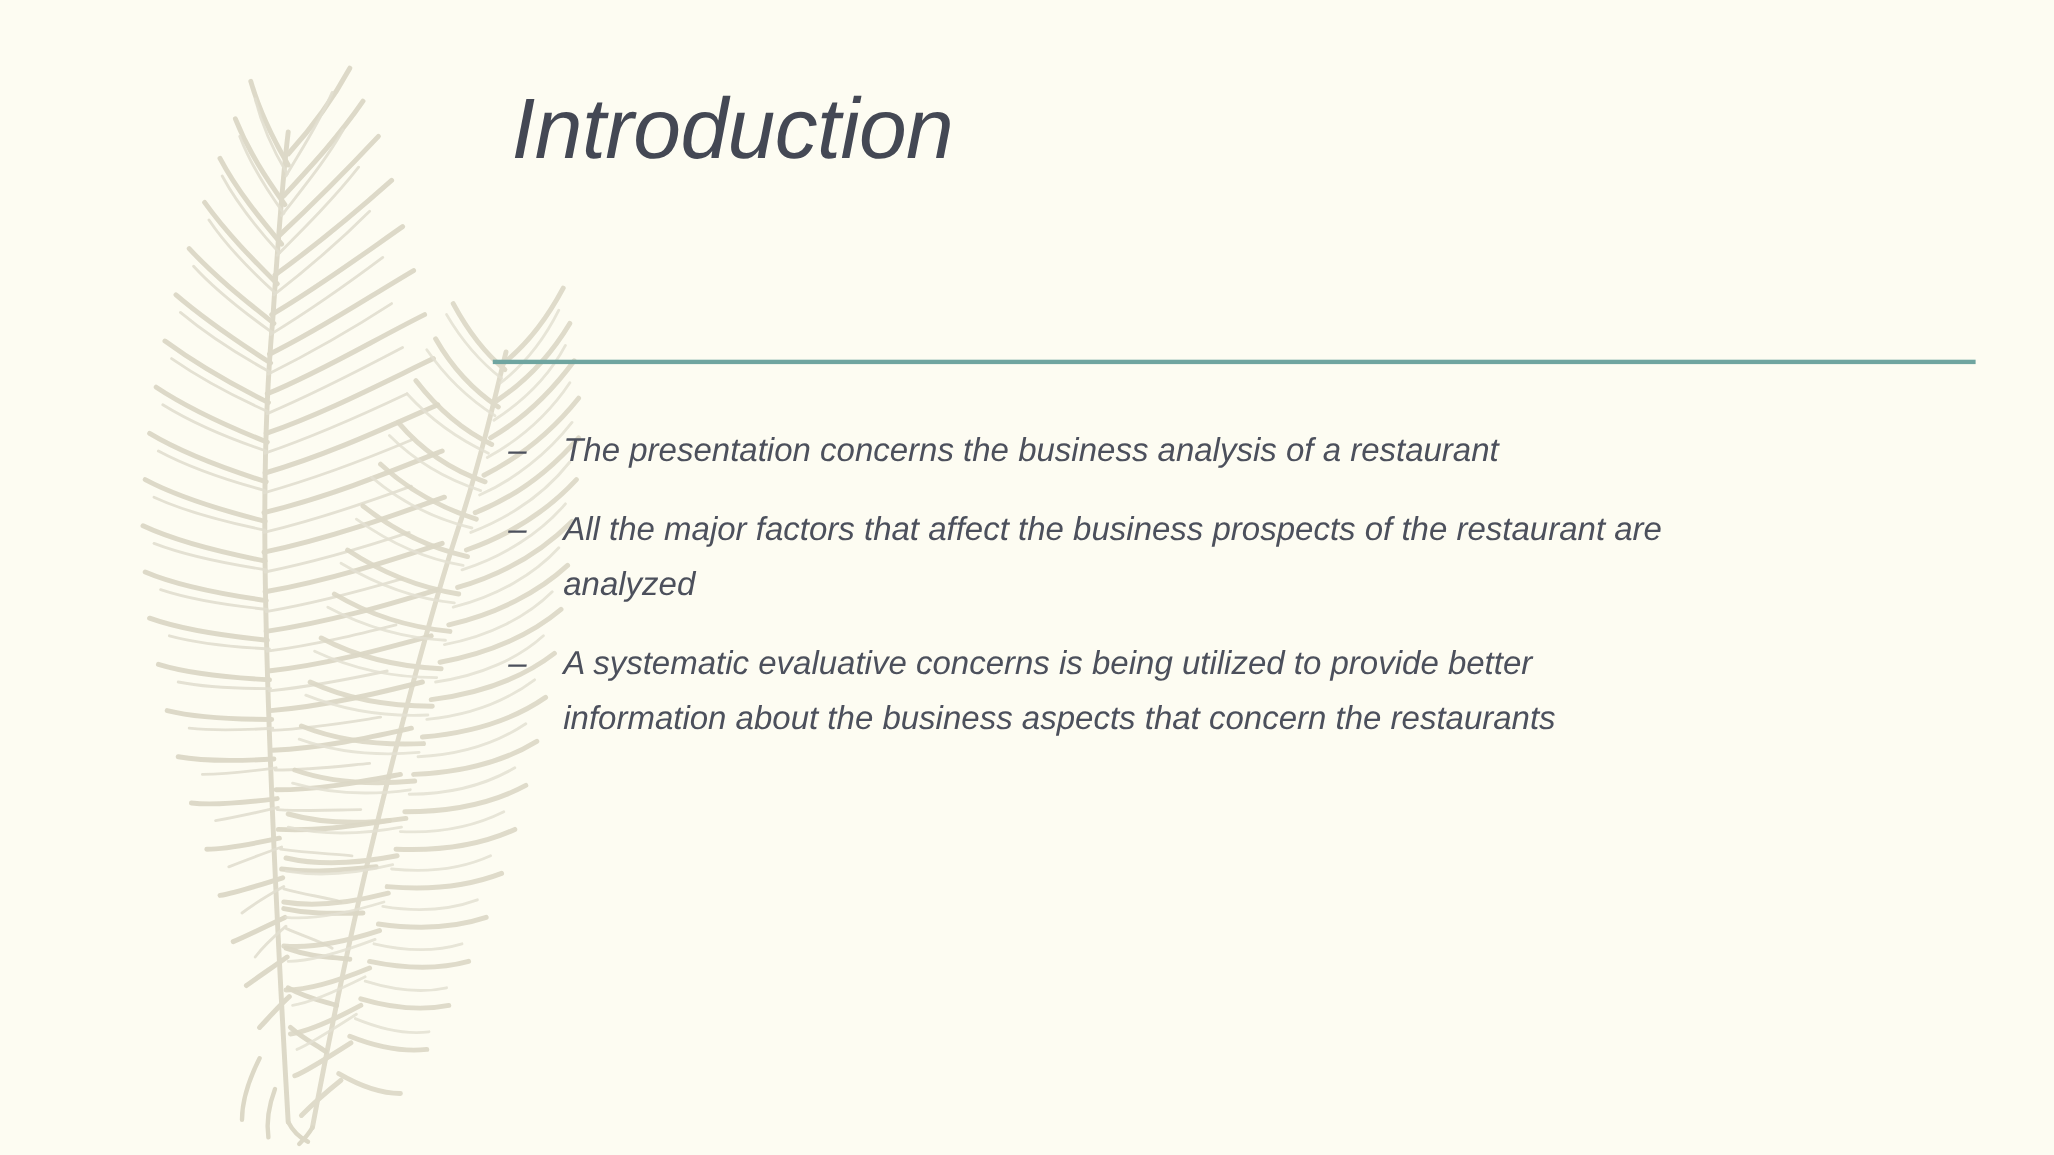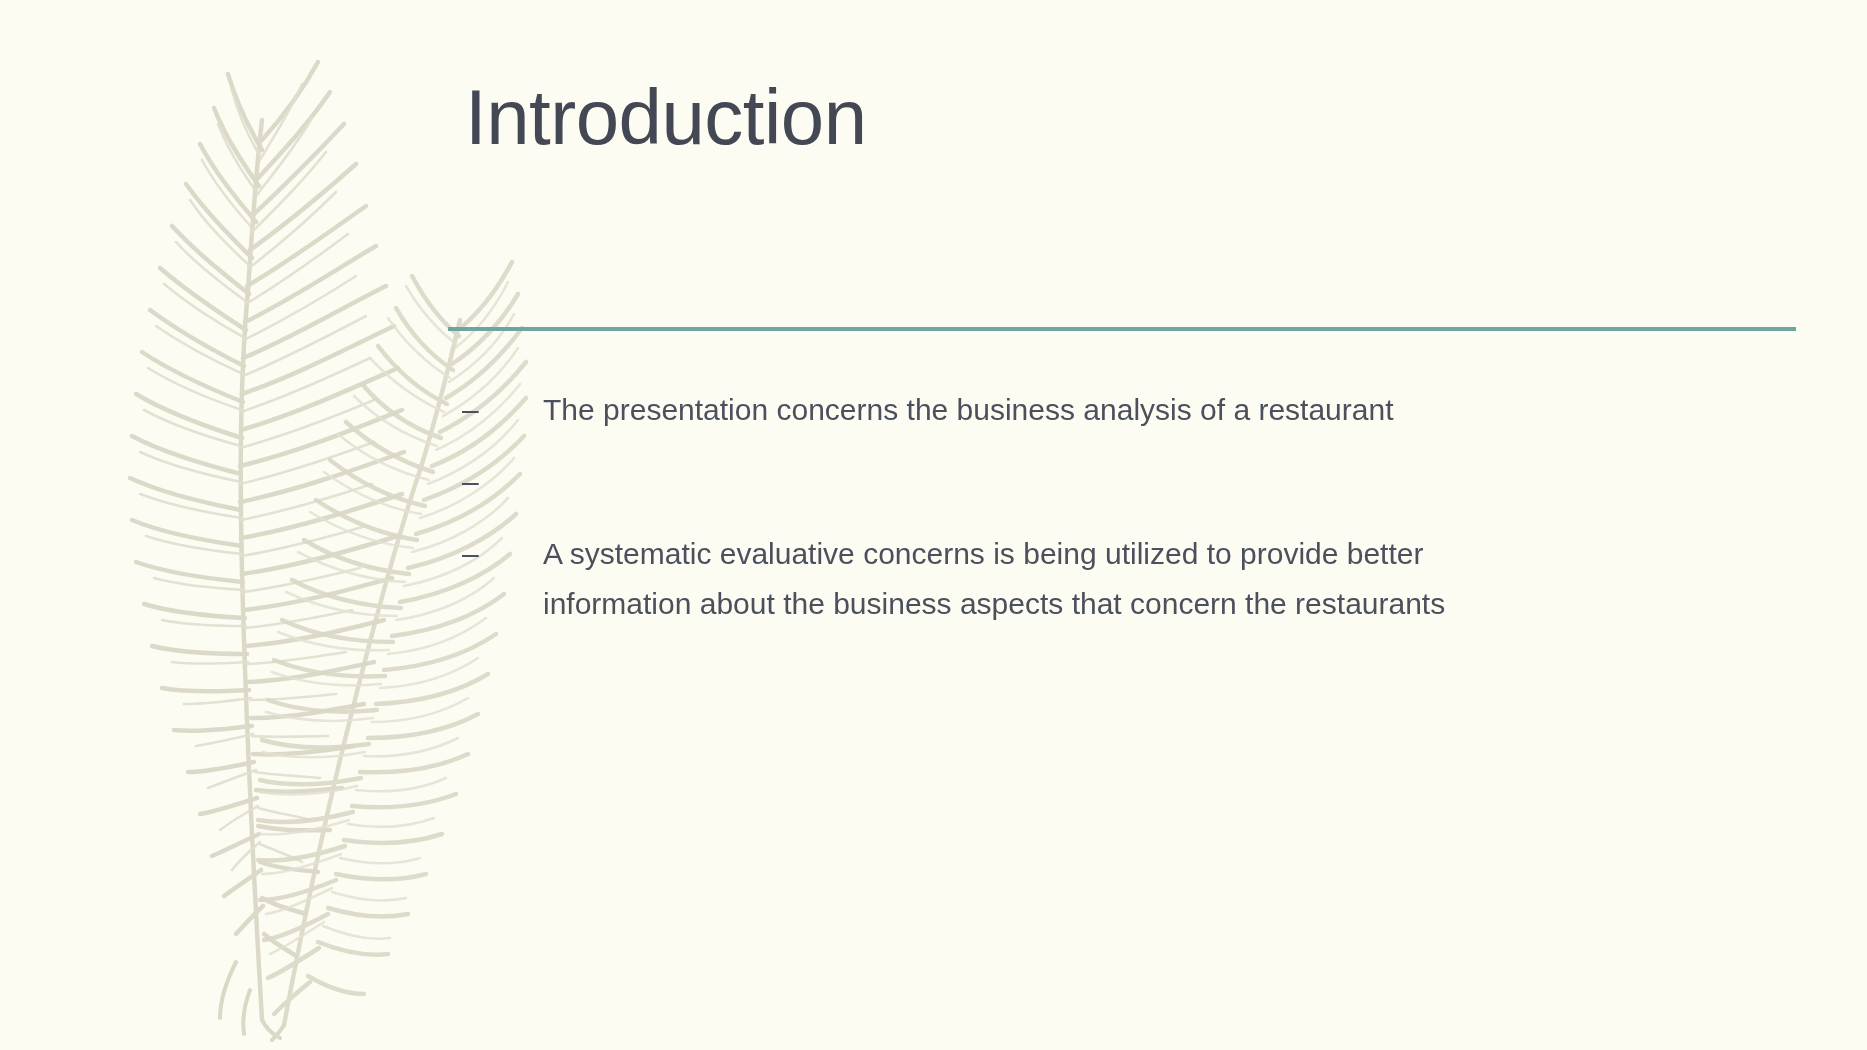--- a/index.html
+++ b/index.html
@@ -12,20 +12,21 @@
     overflow: hidden;
     font-family: "Liberation Sans", sans-serif;
   }
 
   #slide {
     position: relative;
     width: 1867px;
     height: 1050px;
     background: #fdfcf2;
     overflow: hidden;
+    font-style: italic;
   }
 
   
   #feather-art {
     position: absolute;
     left: 0;
     top: 0;
     width: 660px;
     height: 1050px;
     pointer-events: none;
@@ -87,21 +88,20 @@
     color: #4c505c;
     font-family: "Liberation Sans", sans-serif;
   }
   .bullet-text {
     flex: 1 1 auto;
     font-size: 30px;
     line-height: 50px;
     color: #4c505c;
     font-family: "Liberation Sans", sans-serif;
     font-weight: 400;
-    margin-left: 31px;
   }
   #bullet-1 .bullet-text { max-width: 1120px; }
   #bullet-2 .bullet-text { max-width: 1020px; }
   #bullet-3 .bullet-text { max-width: 925px; }
 </style>
 </head>
 <body>
 
 <div id="slide">
 
@@ -309,20 +309,21 @@
 
   <div id="body-block">
 
     <div class="bullet-row" id="bullet-1">
       <span class="bullet-marker">–</span>
       <span class="bullet-text">The presentation concerns the business analysis of a restaurant</span>
     </div>
 
     <div class="bullet-row" id="bullet-2">
       <span class="bullet-marker">–</span>
+      <span class="bullet-text">All the major factors that affect the business prospects of the restaurant are analyzed</span>
     </div>
 
     <div class="bullet-row" id="bullet-3">
       <span class="bullet-marker">–</span>
       <span class="bullet-text">A systematic evaluative concerns is being utilized to provide better information about the business aspects that concern the restaurants</span>
     </div>
 
   </div>
 
 </div>

